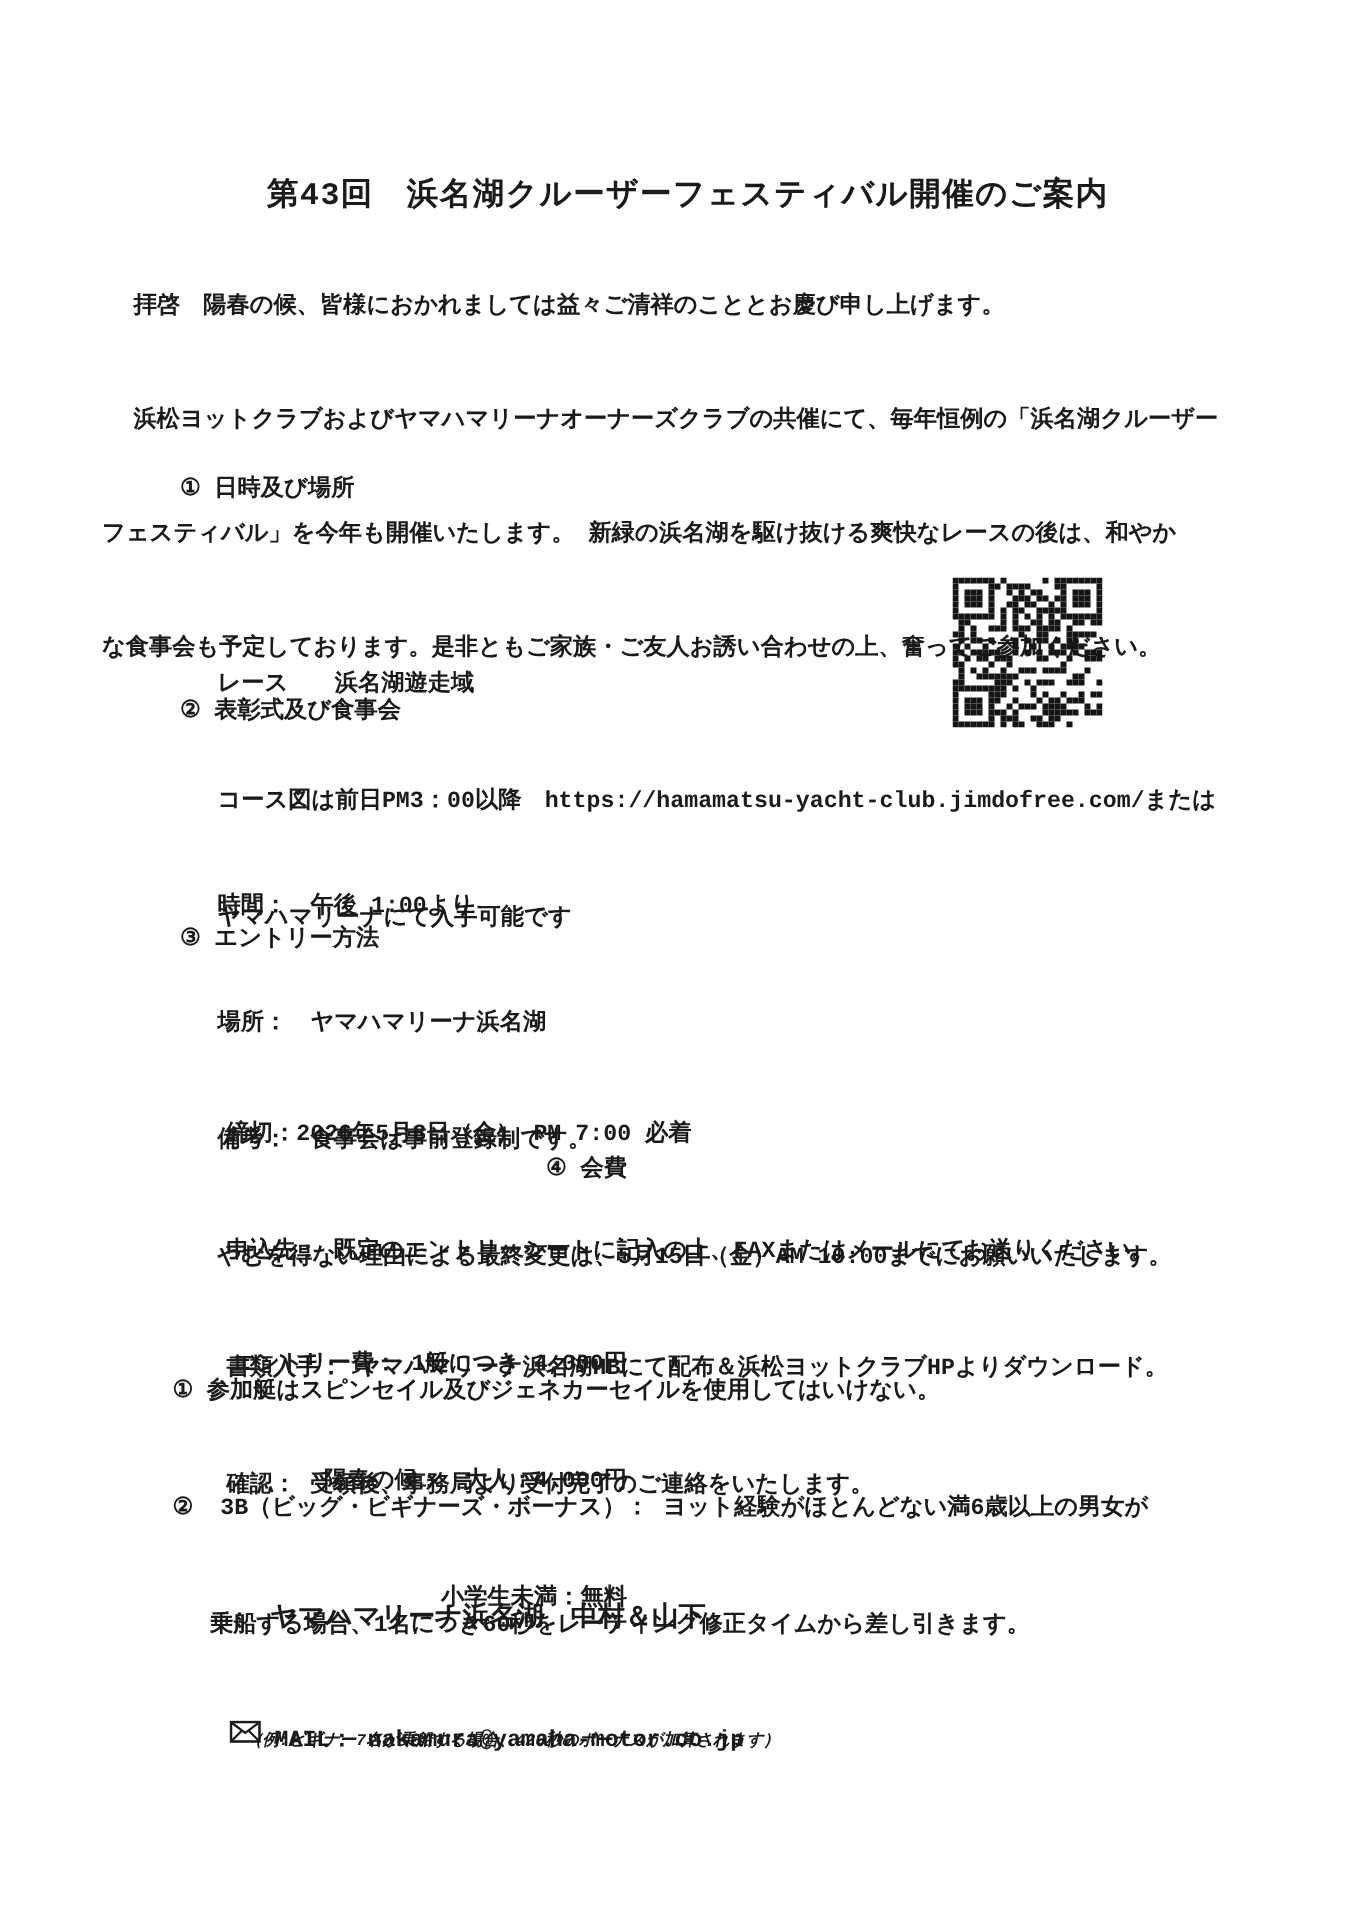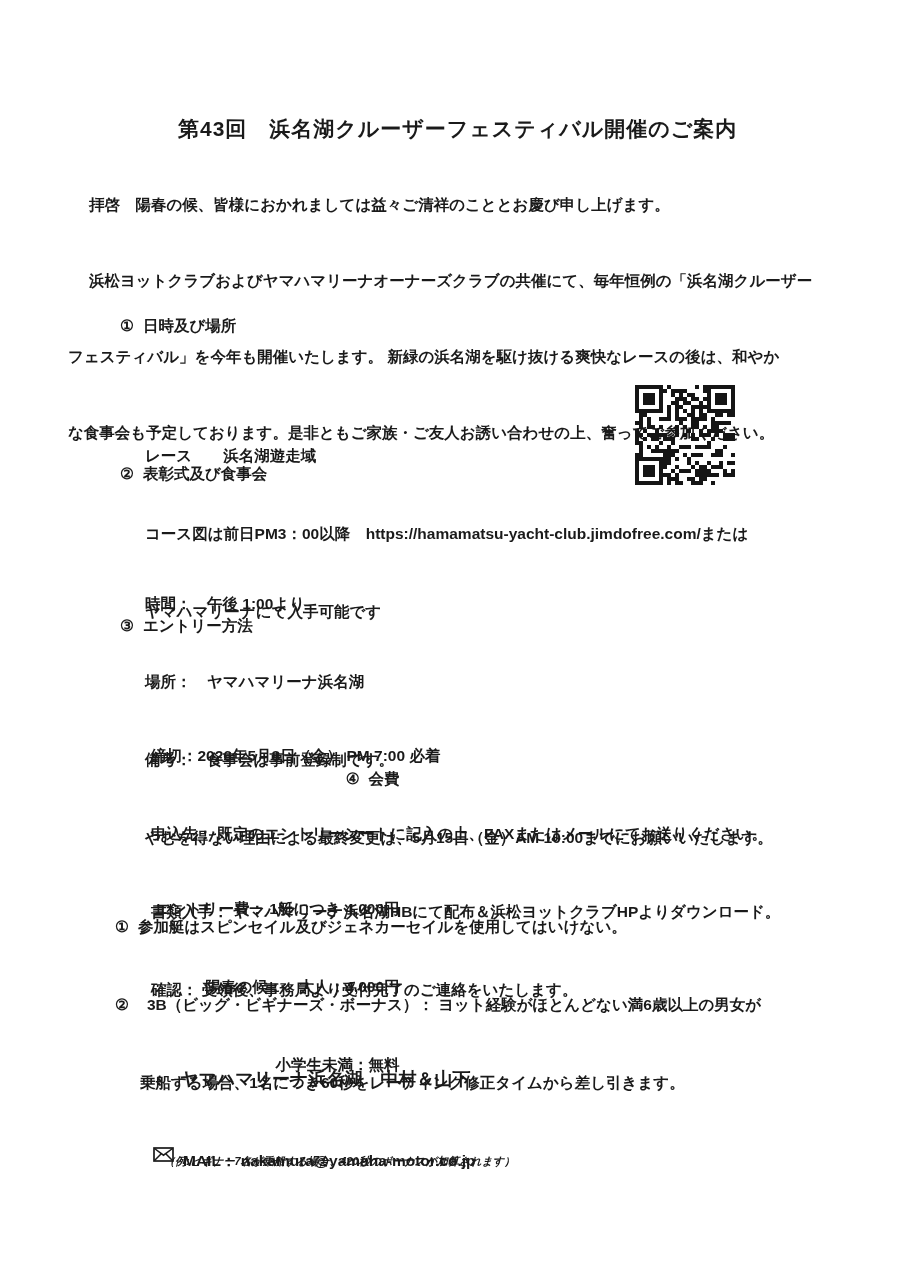--- a/index.html
+++ b/index.html
@@ -1,20 +1,20 @@
 <!DOCTYPE html>
 <html><head>
 <meta charset="utf-8">
 <style>
   html,body{margin:0;padding:0;background:#ffffff;}
   .page{
     position:relative;
     width:905px;height:1280px;
     background:#ffffff;
-    font-family:Liberation Sans, sans-serif;
+    font-family:Liberation Mono, monospace;
     font-weight:700;
     color:#1a1a1a;
     overflow:hidden;
   }
   p{margin:0;}
   .title{
     position:absolute;left:178px;top:101px;
     font-size:21px;letter-spacing:1px;white-space:pre;
   }
   .intro{

